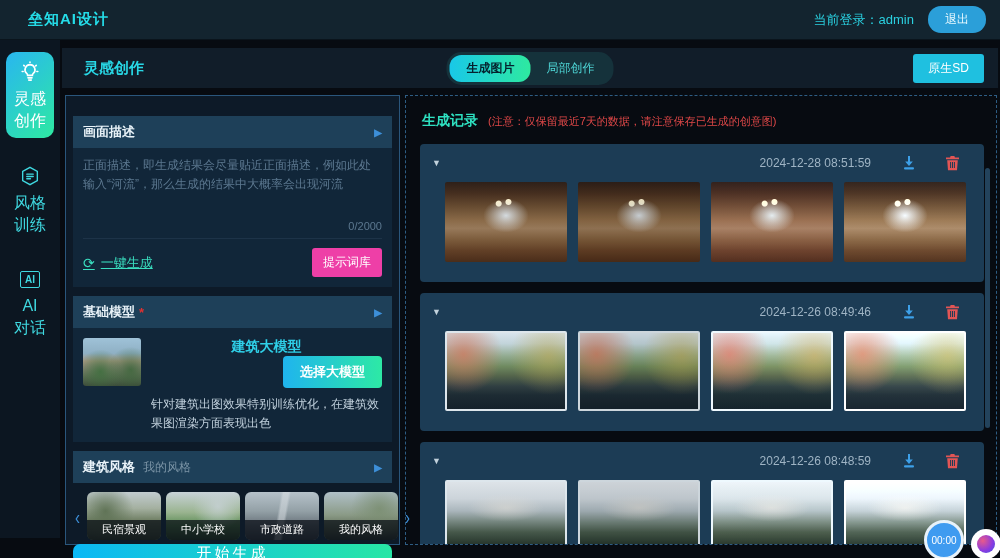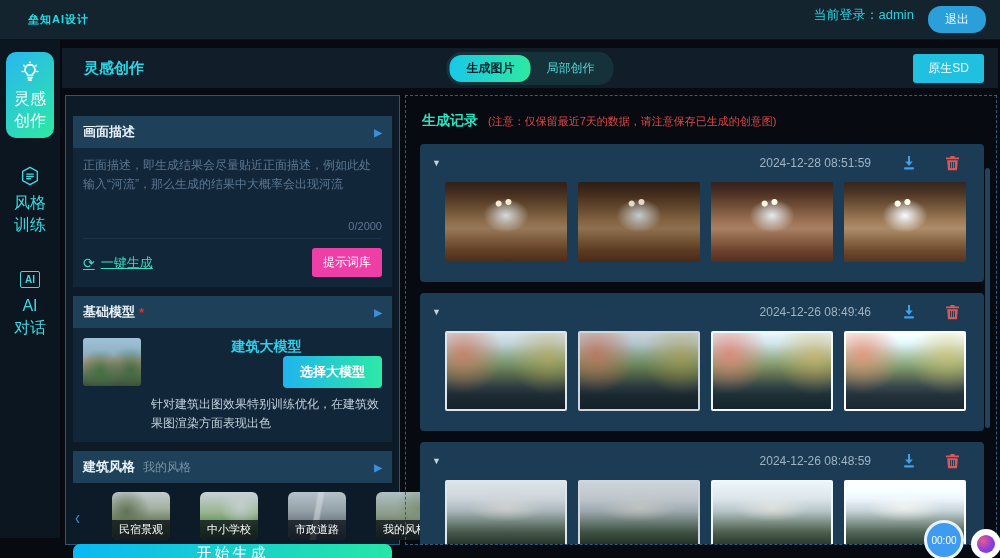--- a/index.html
+++ b/index.html
@@ -6,22 +6,22 @@
   html,body { background:#000; }
   .app{
     position:relative; width:1000px; height:558px; overflow:hidden;
     background:#070b11; font-family:"Liberation Sans", sans-serif;
     -webkit-font-smoothing:antialiased;
   }
   
   .topbar{ position:absolute; top:0; left:0; right:0; height:40px;
     background:#13242f; display:flex; align-items:center; padding:0 14px 0 28px;
     border-bottom:1px solid #0a141c; }
-  .brand{ color:#25dce8; font-size:11px; font-weight:bold; letter-spacing:1px; }
-  .topbar-right{ margin-left:auto; display:flex; gap:14px; }
+  .brand{ color:#25dce8; font-size:15px; font-weight:bold; letter-spacing:1px; }
+  .topbar-right{ margin-left:auto; display:flex; align-items:center; gap:14px; }
   .login-text{ color:#2ad0e0; font-size:13px; }
   .logout-btn{ background:#2b9fd9; color:#eafaff; font-size:12px; padding:5px 17px;
     border-radius:13px; border:none; cursor:pointer; }
   
   .sidebar{ position:absolute; top:40px; left:0; width:60px; height:498px;
     background:#0c1621; padding-top:12px; }
   .side-item{ width:48px; margin:0 auto 20px; display:flex; flex-direction:column;
     align-items:center; padding:6px 0; cursor:pointer; }
   .side-item.active{ background:linear-gradient(135deg,#29b6f0,#2ee9a2);
     border-radius:10px; padding:8px 0 7px; }
@@ -82,22 +82,22 @@
   .model-top{ display:flex; align-items:center;flex-direction:column; }
   .model-name{ color:#2fd0e8; font-weight:bold; font-size:14px; }
   .select-btn{ margin-left:auto; background:linear-gradient(90deg,#1fb4ee,#2de9a5);
     color:#fff; font-size:13px; font-weight:bold; padding:7px 17px; border-radius:4px;
     border:none; cursor:pointer; }
   .model-desc{ color:#c0d0dc; font-size:12px; line-height:1.55; margin-top:7px; }
   .style-head{ margin-top:9px; }
   .style-strip{ display:flex; align-items:center; padding:9px 0 4px; gap:5px; }
   .chev{ color:#3d8fd8; font-size:15px; cursor:pointer; padding:0 2px;
     transform:scaleY(1.4); }
-  .style-item{ position:relative; width:58px; height:48px; border-radius:6px;
-    overflow:hidden; cursor:pointer; flex:none;margin-left:25px; }
+  .style-item{ position:relative; width:74px; height:48px; border-radius:6px;
+    overflow:hidden; cursor:pointer; flex:none; }
   .style-label{ position:absolute; bottom:0; left:0; right:0;
     background:rgba(8,14,22,.74); color:#fff; font-size:11px; text-align:center;
     padding:2px 0 3px; }
   .s1{ background:radial-gradient(circle at 25% 40%, rgba(90,110,80,.9), transparent 45%),
        linear-gradient(180deg,#c2ccd0 0%,#a4b0a0 34%,#6a7a5e 62%,#3c4a38 100%); }
   .s2{ background:radial-gradient(circle at 70% 30%, rgba(200,210,215,.8), transparent 40%),
        linear-gradient(180deg,#c8d2d8 0%,#9ab490 42%,#5a8a54 70%,#2e4a30 100%); }
   .s3{ background:linear-gradient(100deg, transparent 44%, rgba(220,226,230,.5) 47%, rgba(220,226,230,.5) 53%, transparent 56%),
        linear-gradient(180deg,#b6c2ca 0%,#93a0a6 40%,#667078 70%,#3e464e 100%); }
   .s4{ background:radial-gradient(circle at 75% 35%, rgba(120,140,110,.8), transparent 45%),

